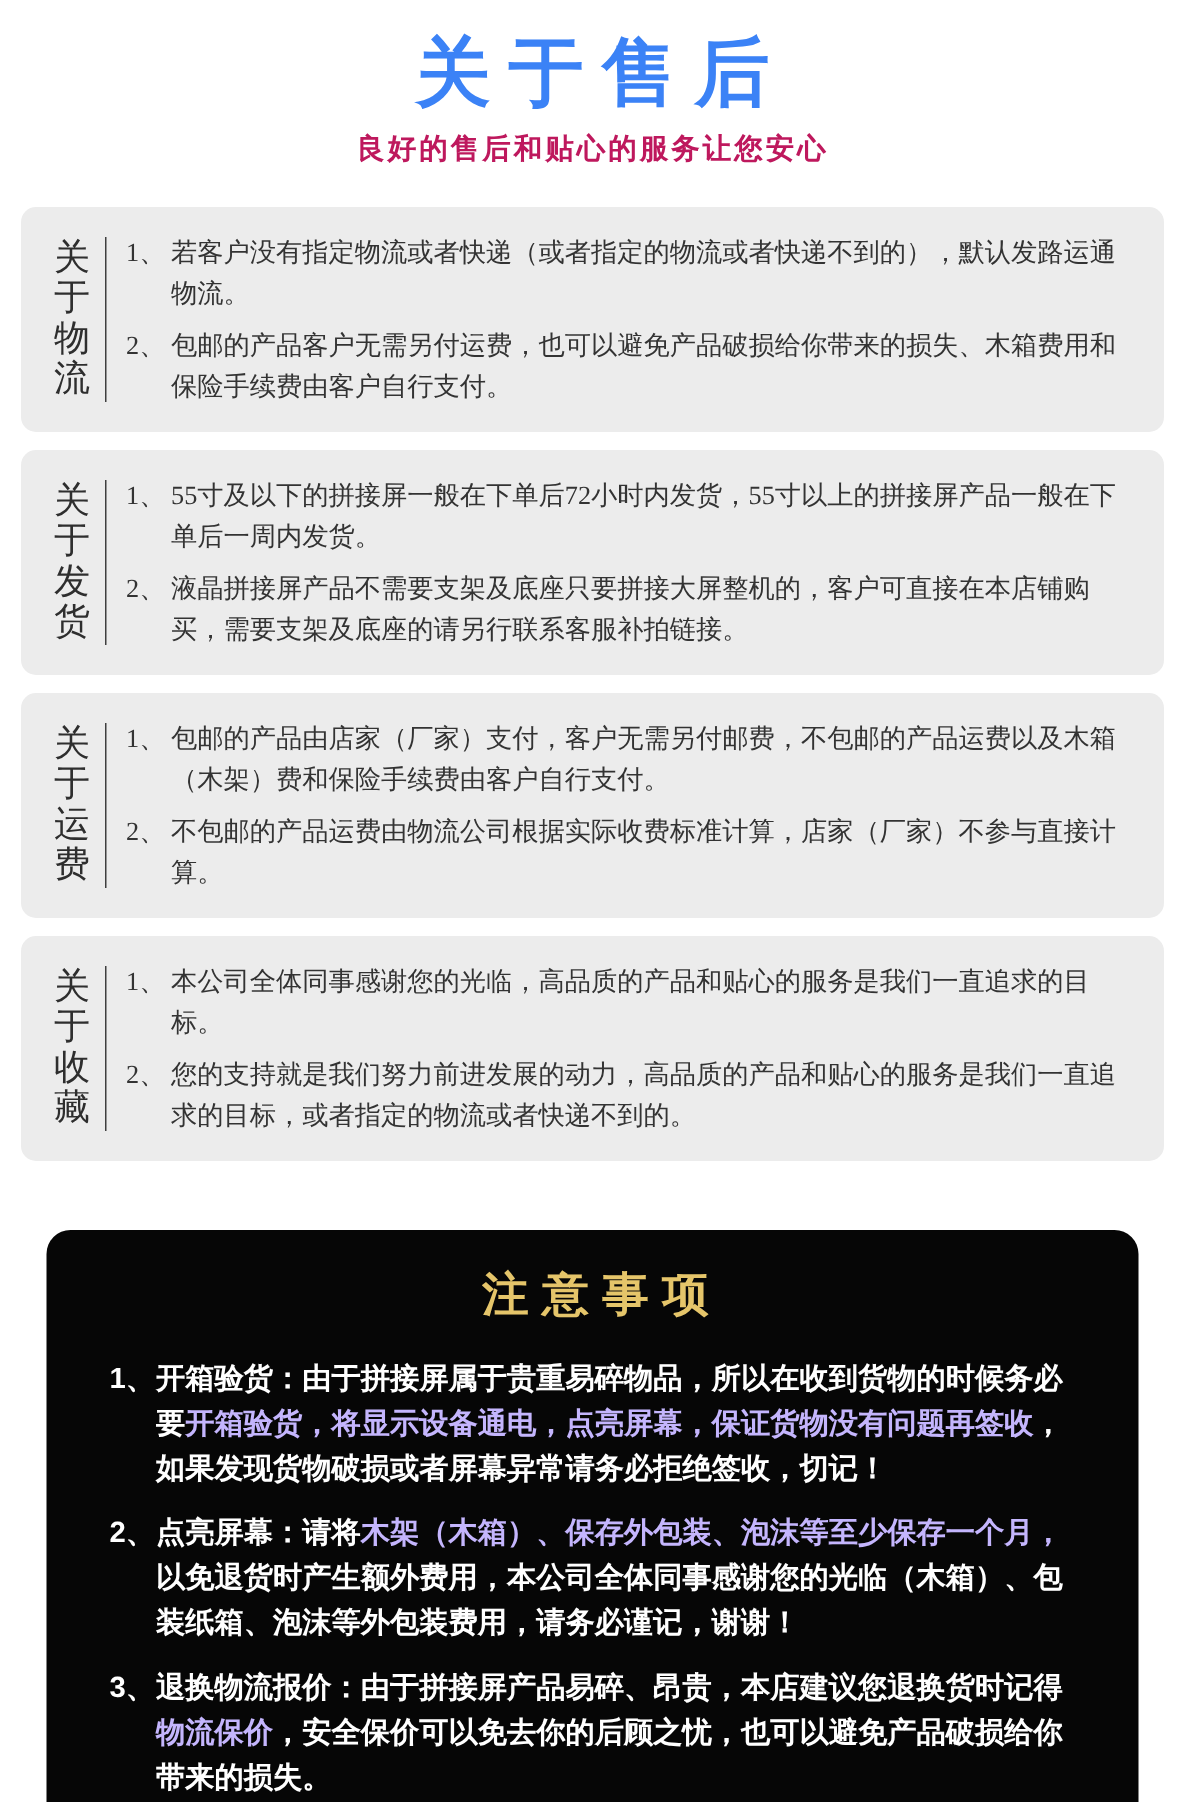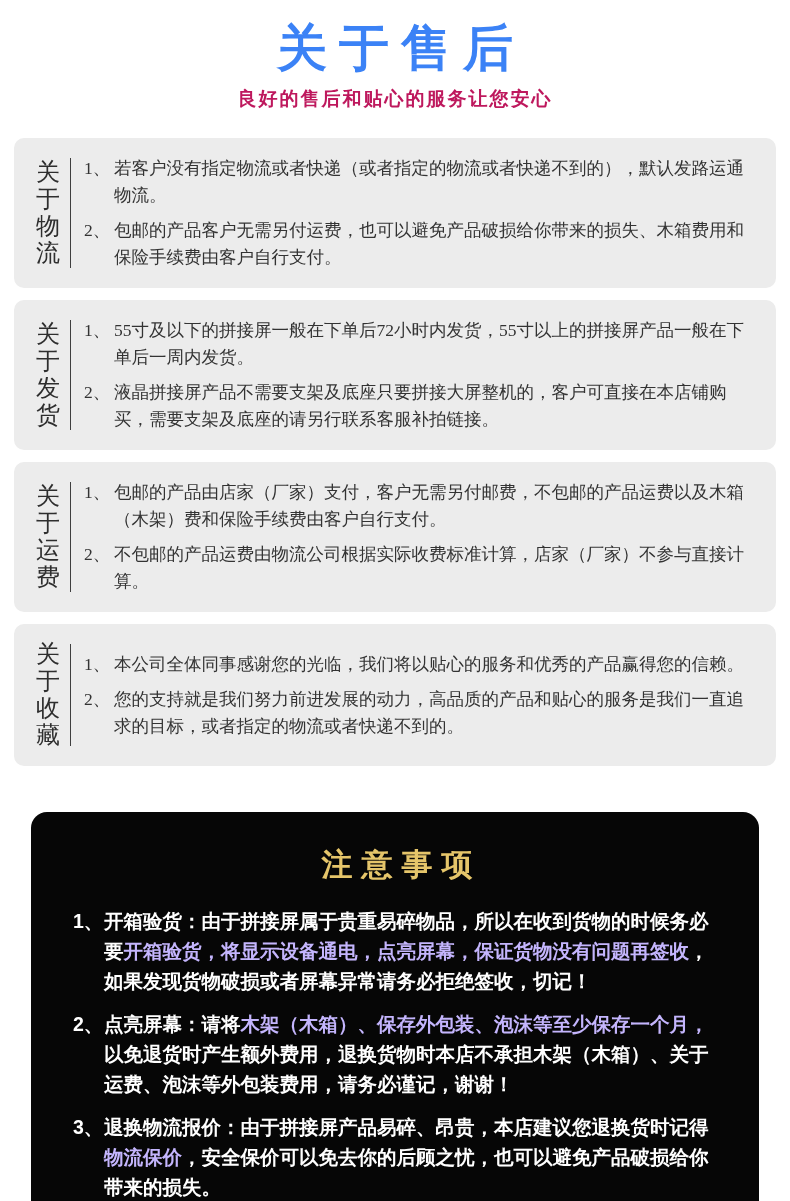--- a/index.html
+++ b/index.html
@@ -80,21 +80,21 @@
     color: #ffffff;
   }
   .notice-title {
     text-align: center;
     font-family: "Liberation Serif", serif;
     font-weight: bold;
     font-size: 31px;
     letter-spacing: 9px;
     text-indent: 9px;
     color: #e5c56a;
-    margin: 12px 0 20px;
+    margin: 2px 0 20px;
   }
   .notice-item {
     display: flex;
     font-size: 19.5px;
     line-height: 30px;
     margin-bottom: 13px;
   }
   .notice-item:last-child { margin-bottom: 2px; }
   .notice-num { width: 31px; flex-shrink: 0; }
   .notice-text { flex: 1; word-break: break-all; }
@@ -150,39 +150,39 @@
           <span class="item-text">不包邮的产品运费由物流公司根据实际收费标准计算，店家（厂家）不参与直接计算。</span>
         </div>
       </div>
     </div>
     <div class="service-section">
       <div class="section-label">关于收藏</div>
       <div class="section-divider"></div>
       <div class="section-content">
         <div class="service-item">
           <span class="item-num">1、</span>
-          <span class="item-text">本公司全体同事感谢您的光临，我们将以贴心的服务和优秀的产品赢得您的信赖。</span>
+          <span class="item-text">本公司全体同事感谢您的光临，高品质的产品和贴心的服务是我们一直追求的目标。</span>
         </div>
         <div class="service-item">
           <span class="item-num">2、</span>
           <span class="item-text">您的支持就是我们努力前进发展的动力，高品质的产品和贴心的服务是我们一直追求的目标，或者指定的物流或者快递不到的。</span>
         </div>
       </div>
     </div>
   </div>
 
 <div class="notice">
   <div class="notice-title">注意事项</div>
   <div>
       <div class="notice-item">
         <span class="notice-num">1、</span>
         <span class="notice-text"><span>开箱验货：由于拼接屏属于贵重易碎物品，所以在收到货物的时候务必要</span><span class="gold">开箱验货，将显示设备通电，点亮屏幕，保证货物没有问题再签收</span><span>，如果发现货物破损或者屏幕异常请务必拒绝签收，切记！</span></span>
       </div>
       <div class="notice-item">
         <span class="notice-num">2、</span>
-        <span class="notice-text"><span>点亮屏幕：请将</span><span class="gold">木架（木箱）、保存外包装、泡沫等至少保存一个月，</span><span>以免退货时产生额外费用，退换货物时本店不承担木架（木箱）、关于运费、泡沫等外包装费用，请务必谨记，谢谢！</span></span>
+        <span class="notice-text"><span>点亮屏幕：请将</span><span class="gold">木架（木箱）、保存外包装、泡沫等至少保存一个月，</span><span>以免退货时产生额外费用，本公司全体同事感谢您的光临（木箱）、包装纸箱、泡沫等外包装费用，请务必谨记，谢谢！</span></span>
       </div>
       <div class="notice-item">
         <span class="notice-num">3、</span>
         <span class="notice-text"><span>退换物流报价：由于拼接屏产品易碎、昂贵，本店建议您退换货时记得</span><span class="gold">物流保价</span><span>，安全保价可以免去你的后顾之忧，也可以避免产品破损给你带来的损失。</span></span>
       </div>
     </div>
 </div>
 
 </body></html>

